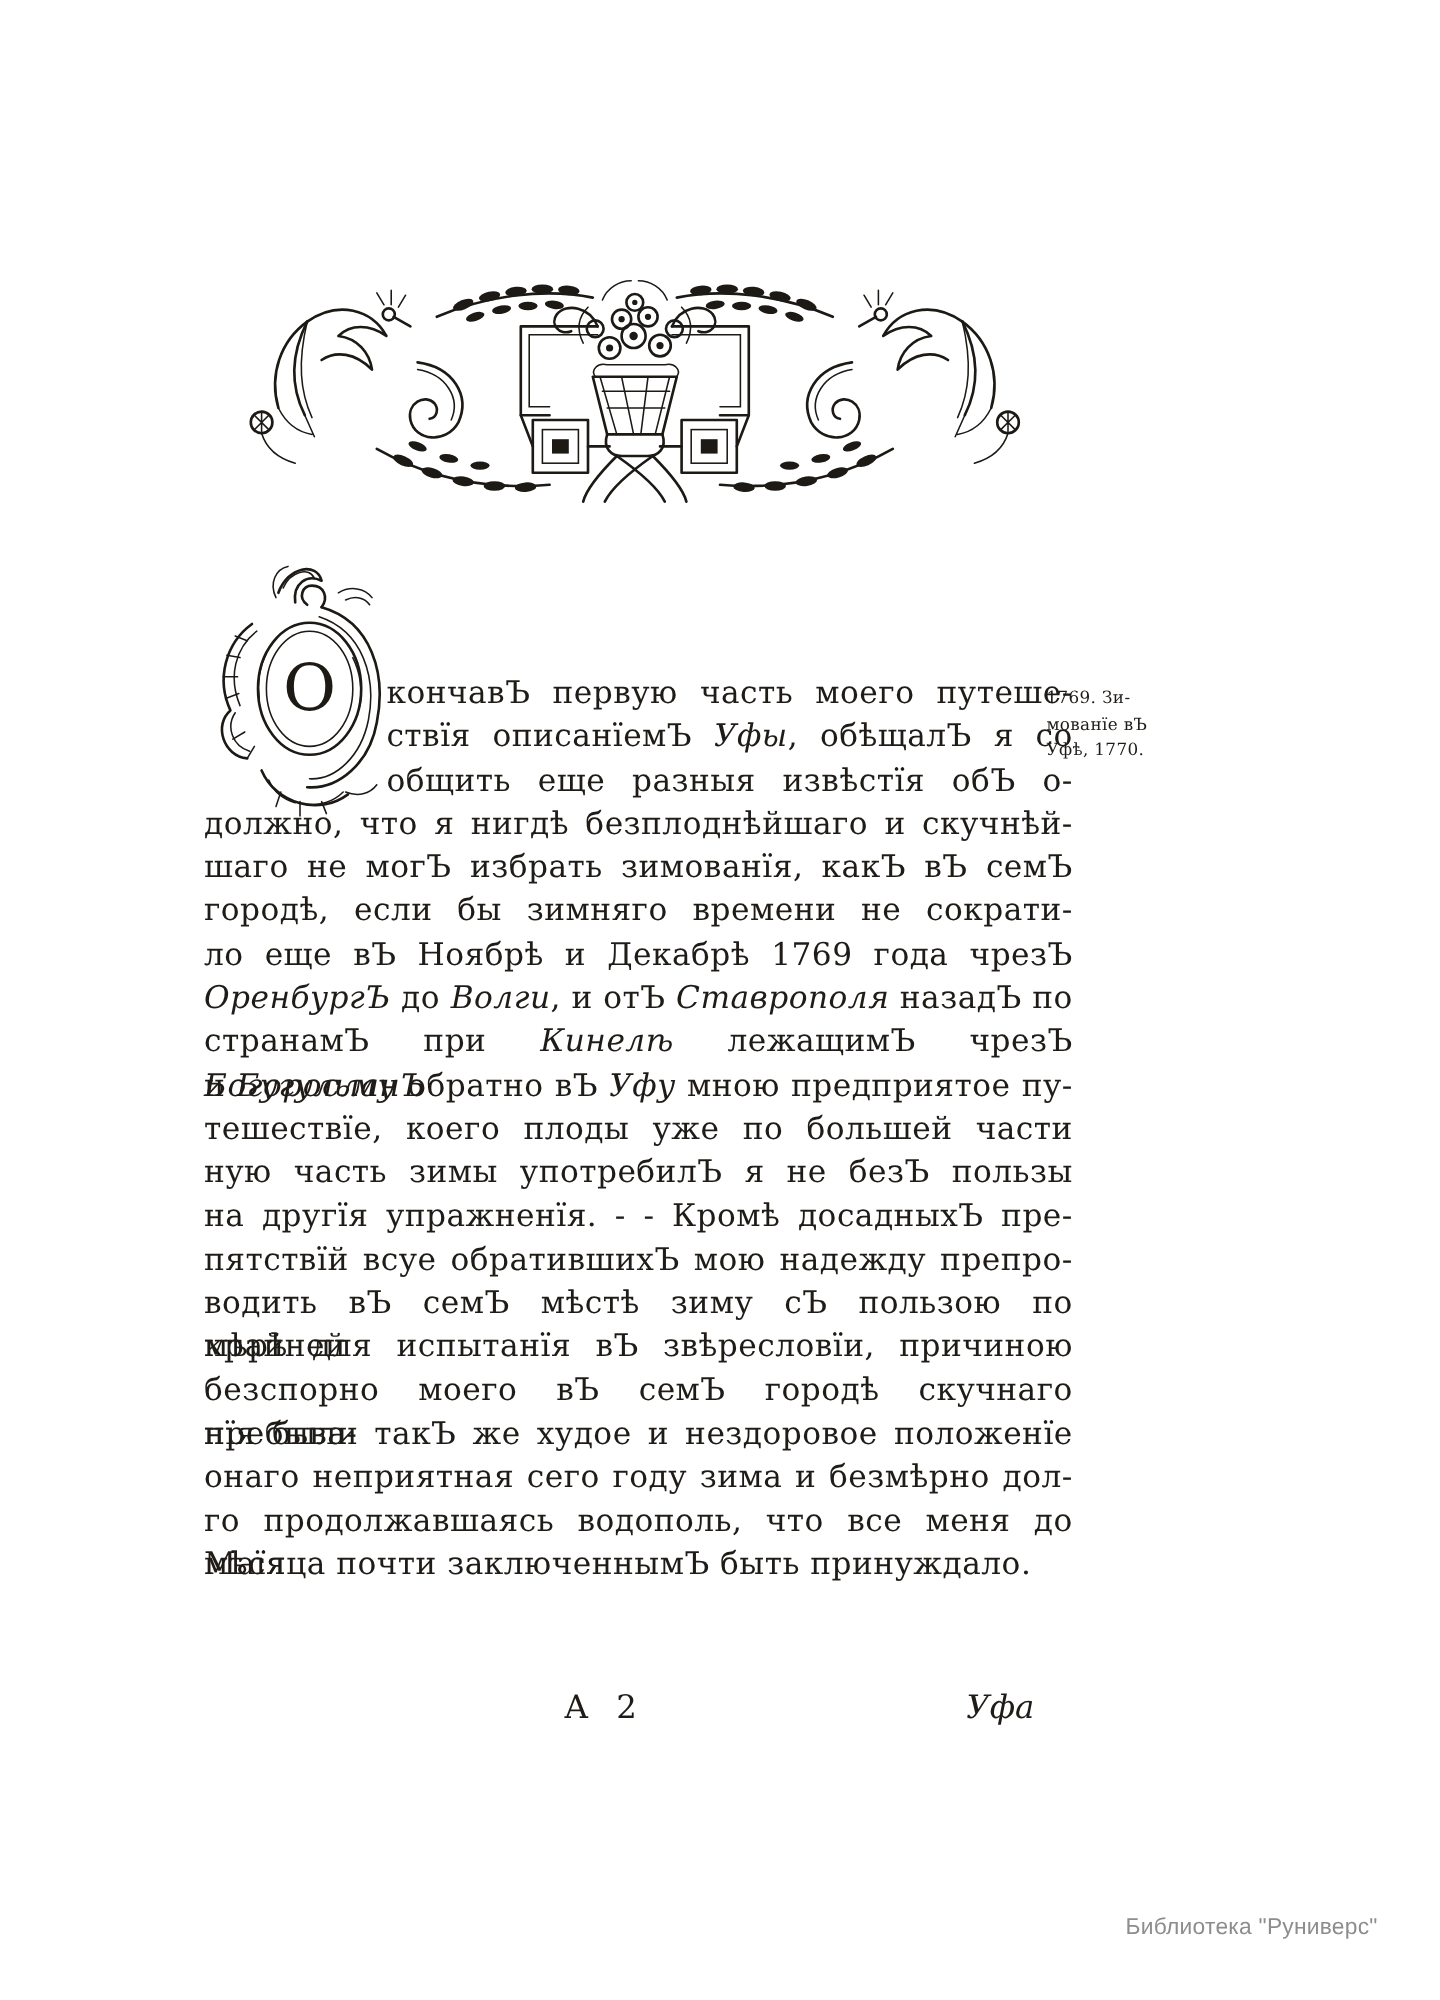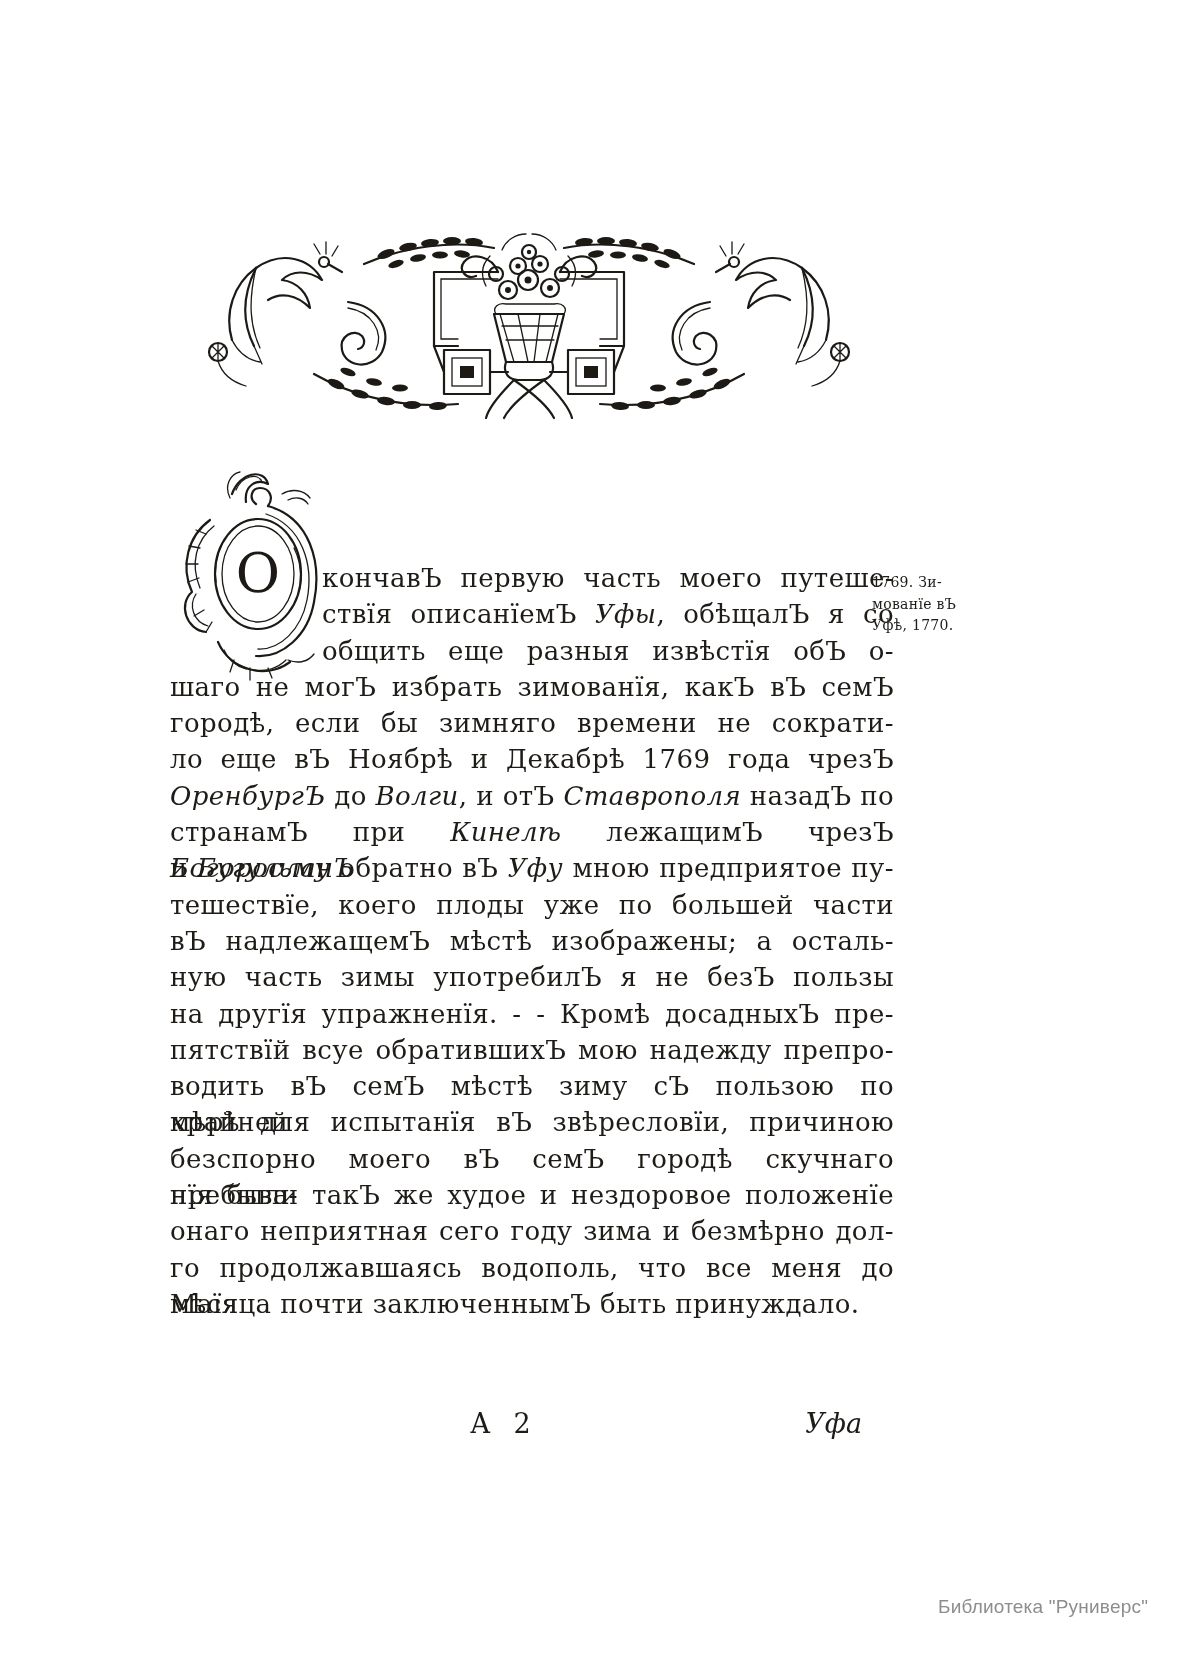--- a/index.html
+++ b/index.html
@@ -147,28 +147,28 @@
         <path class="ink-thin" d="M112,30 C122,24 134,26 140,34 M118,36 C126,32 134,34 138,40 M118,196 C128,200 138,198 144,190"></path>
       </g>
       <text x="88" y="128" text-anchor="middle" font-size="54" font-family="DejaVu Serif, serif" fill="#1d1a16">О</text>
     </svg>
   </div>
 
   <div class="body-text">
       <div class="line indent"><span>кончавЪ первую часть моего путеше-</span></div>
       <div class="line indent"><span>ствїя описанїемЪ </span><span class="it">Уфы</span><span>, обѣщалЪ я со</span></div>
       <div class="line indent"><span>общить еще разныя извѣстїя обЪ о-</span></div>
+      <div class="line"><span>должно, что я нигдѣ безплоднѣйшаго и скучнѣй-</span></div>
       <div class="line"><span>шаго не могЪ избрать зимованїя, какЪ вЪ семЪ</span></div>
       <div class="line"><span>городѣ, если бы зимняго времени не сократи-</span></div>
       <div class="line"><span>ло еще вЪ Ноябрѣ и Декабрѣ 1769 года чрезЪ</span></div>
       <div class="line"><span class="it">ОренбургЪ</span><span> до </span><span class="it">Волги</span><span>, и отЪ </span><span class="it">Ставрополя</span><span> назадЪ по</span></div>
       <div class="line"><span>странамЪ при </span><span class="it">Кинелѣ</span><span> лежащимЪ чрезЪ </span><span class="it">БогоросланЪ</span></div>
       <div class="line"><span>и </span><span class="it">Бугульму</span><span> обратно вЪ </span><span class="it">Уфу</span><span> мною предприятое пу-</span></div>
       <div class="line"><span>тешествїе, коего плоды уже по большей части</span></div>
-      <div class="line"><span>вЪ надлежащемЪ мѣстѣ изображены; а осталь-</span></div>
       <div class="line"><span>ную часть зимы употребилЪ я не безЪ пользы</span></div>
       <div class="line"><span>на другїя упражненїя. - - Кромѣ досадныхЪ пре-</span></div>
       <div class="line"><span>пятствїй всуе обратившихЪ мою надежду препро-</span></div>
       <div class="line"><span>водить вЪ семЪ мѣстѣ зиму сЪ пользою по крайней</span></div>
       <div class="line"><span>мѣрѣ для испытанїя вЪ звѣресловїи, причиною</span></div>
       <div class="line"><span>безспорно моего вЪ семЪ городѣ скучнаго пребыва-</span></div>
       <div class="line"><span>нїя были такЪ же худое и нездоровое положенїе</span></div>
       <div class="line"><span>онаго неприятная сего году зима и безмѣрно дол-</span></div>
       <div class="line"><span>го продолжавшаясь водополь, что все меня до Маїя</span></div>
       <div class="line last"><span>мѣсяца почти заключеннымЪ быть принуждало.</span></div>

